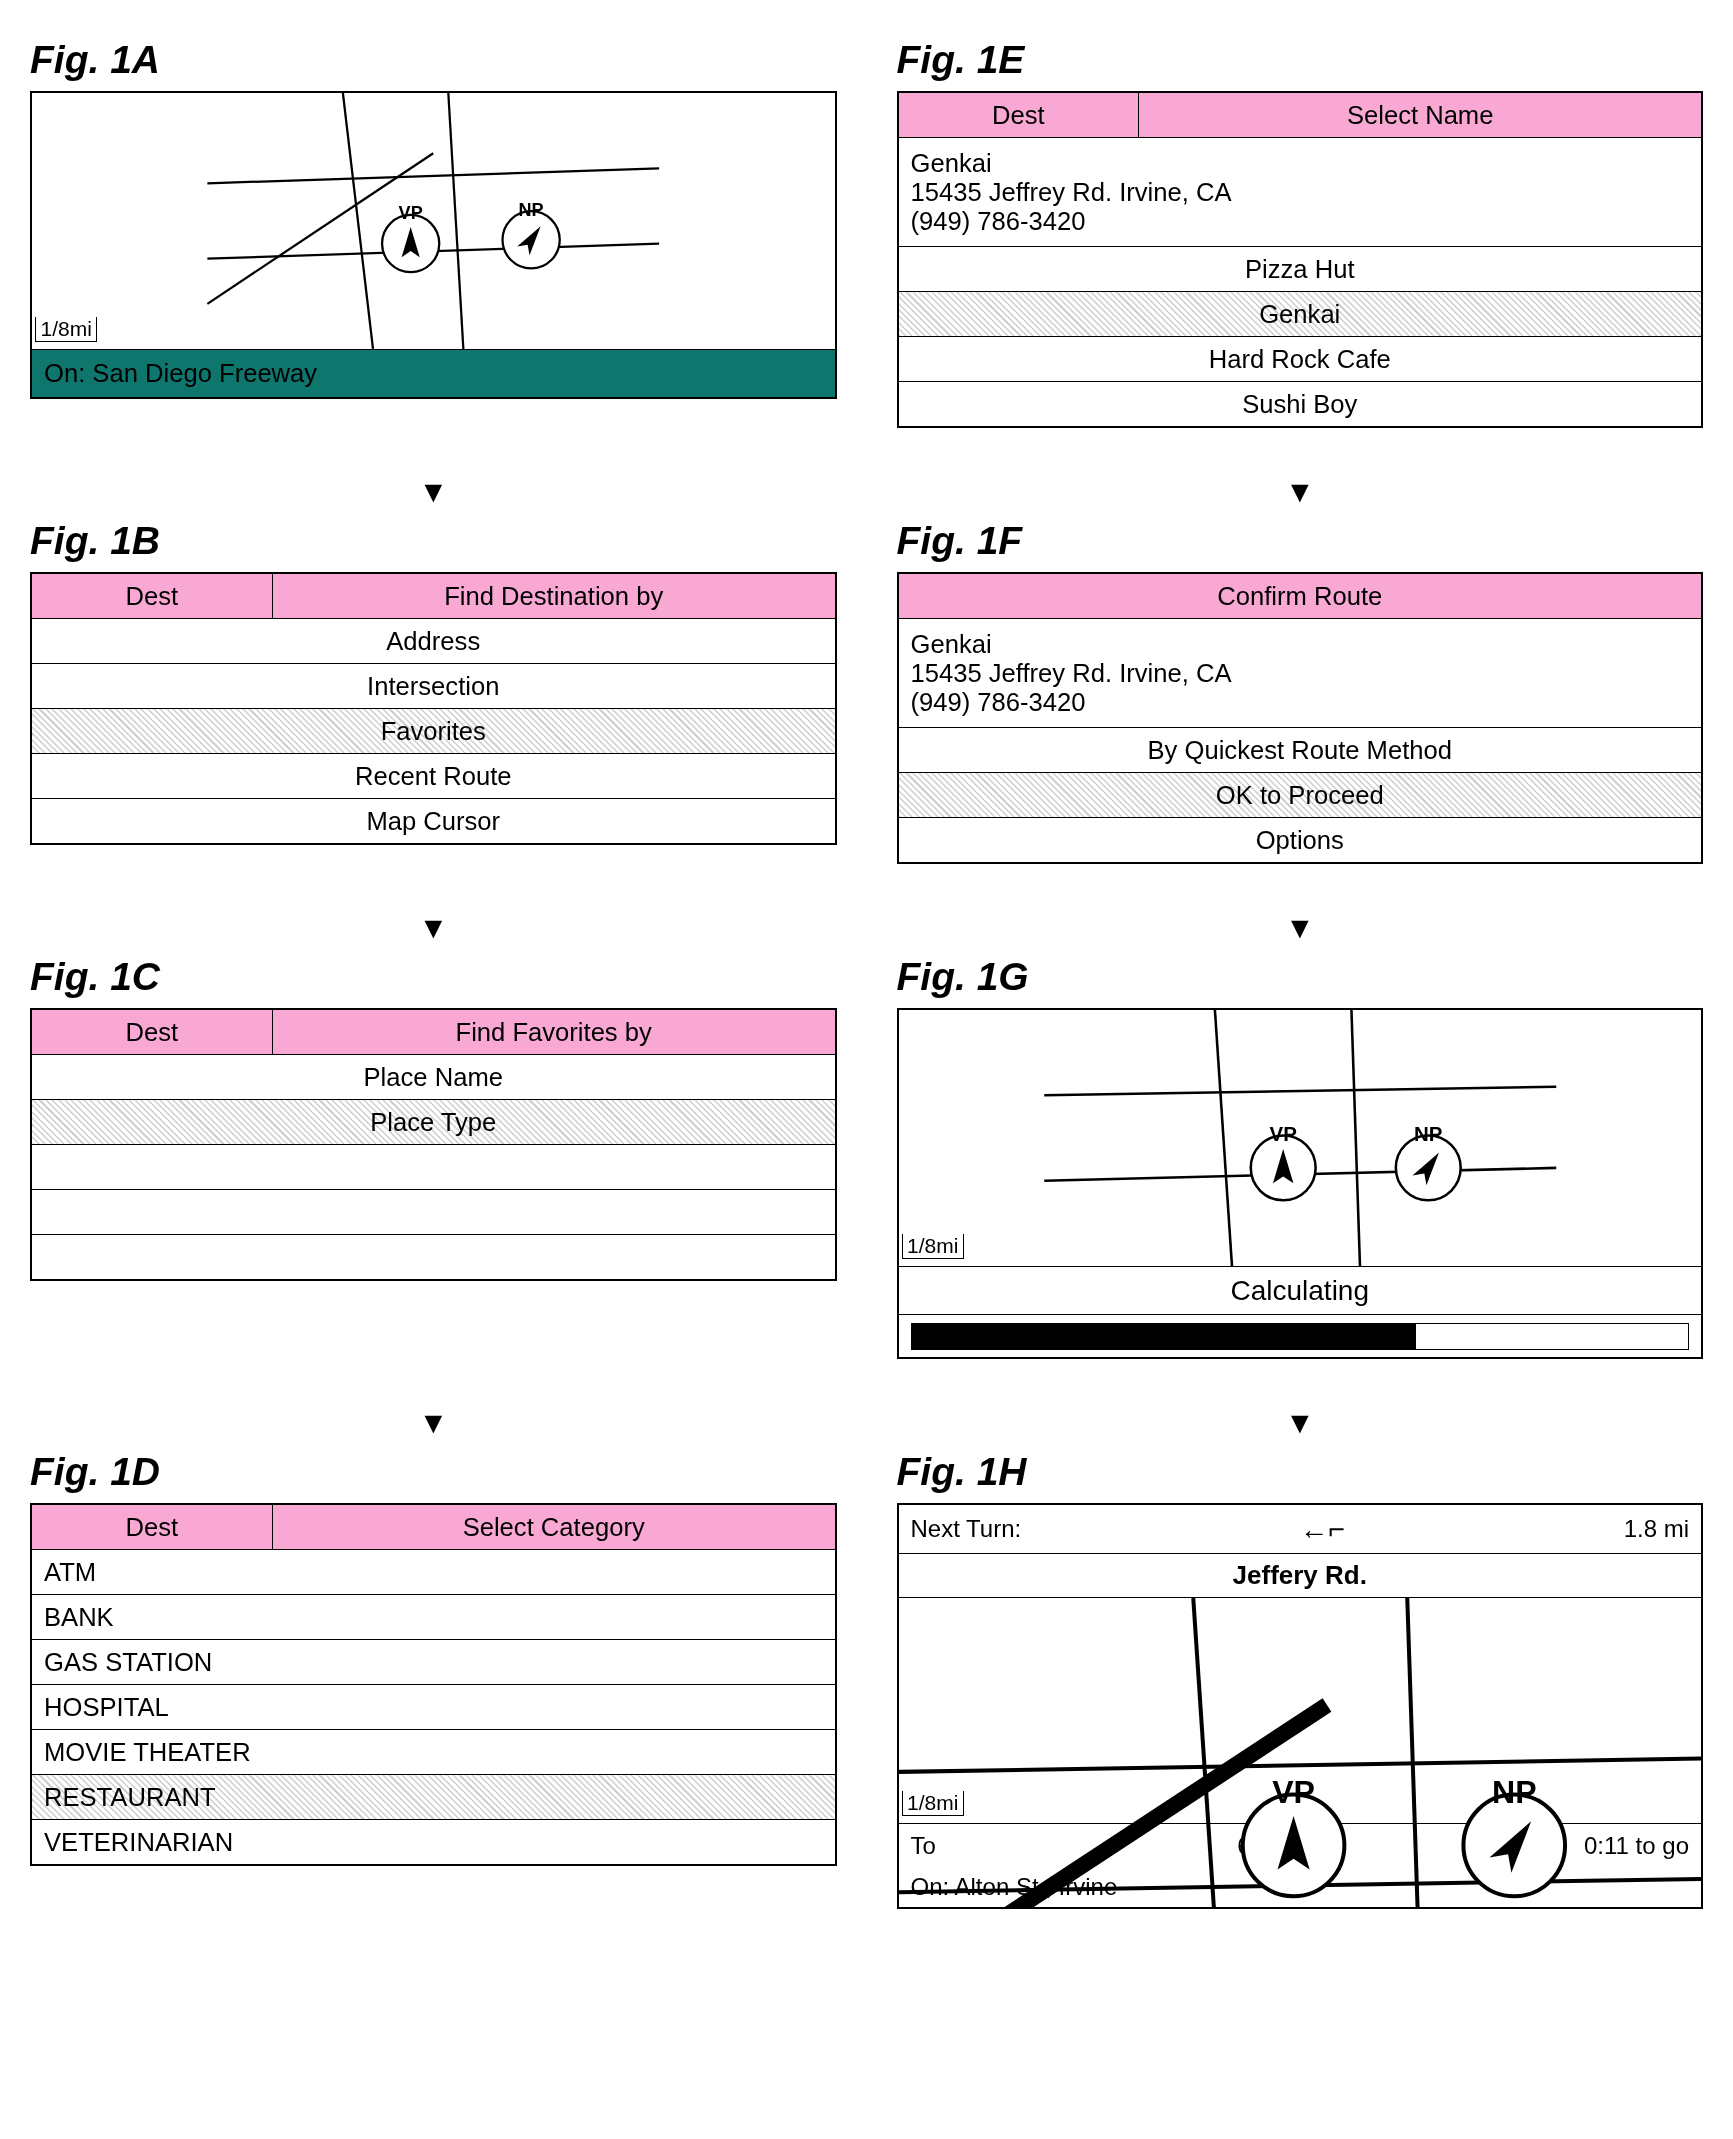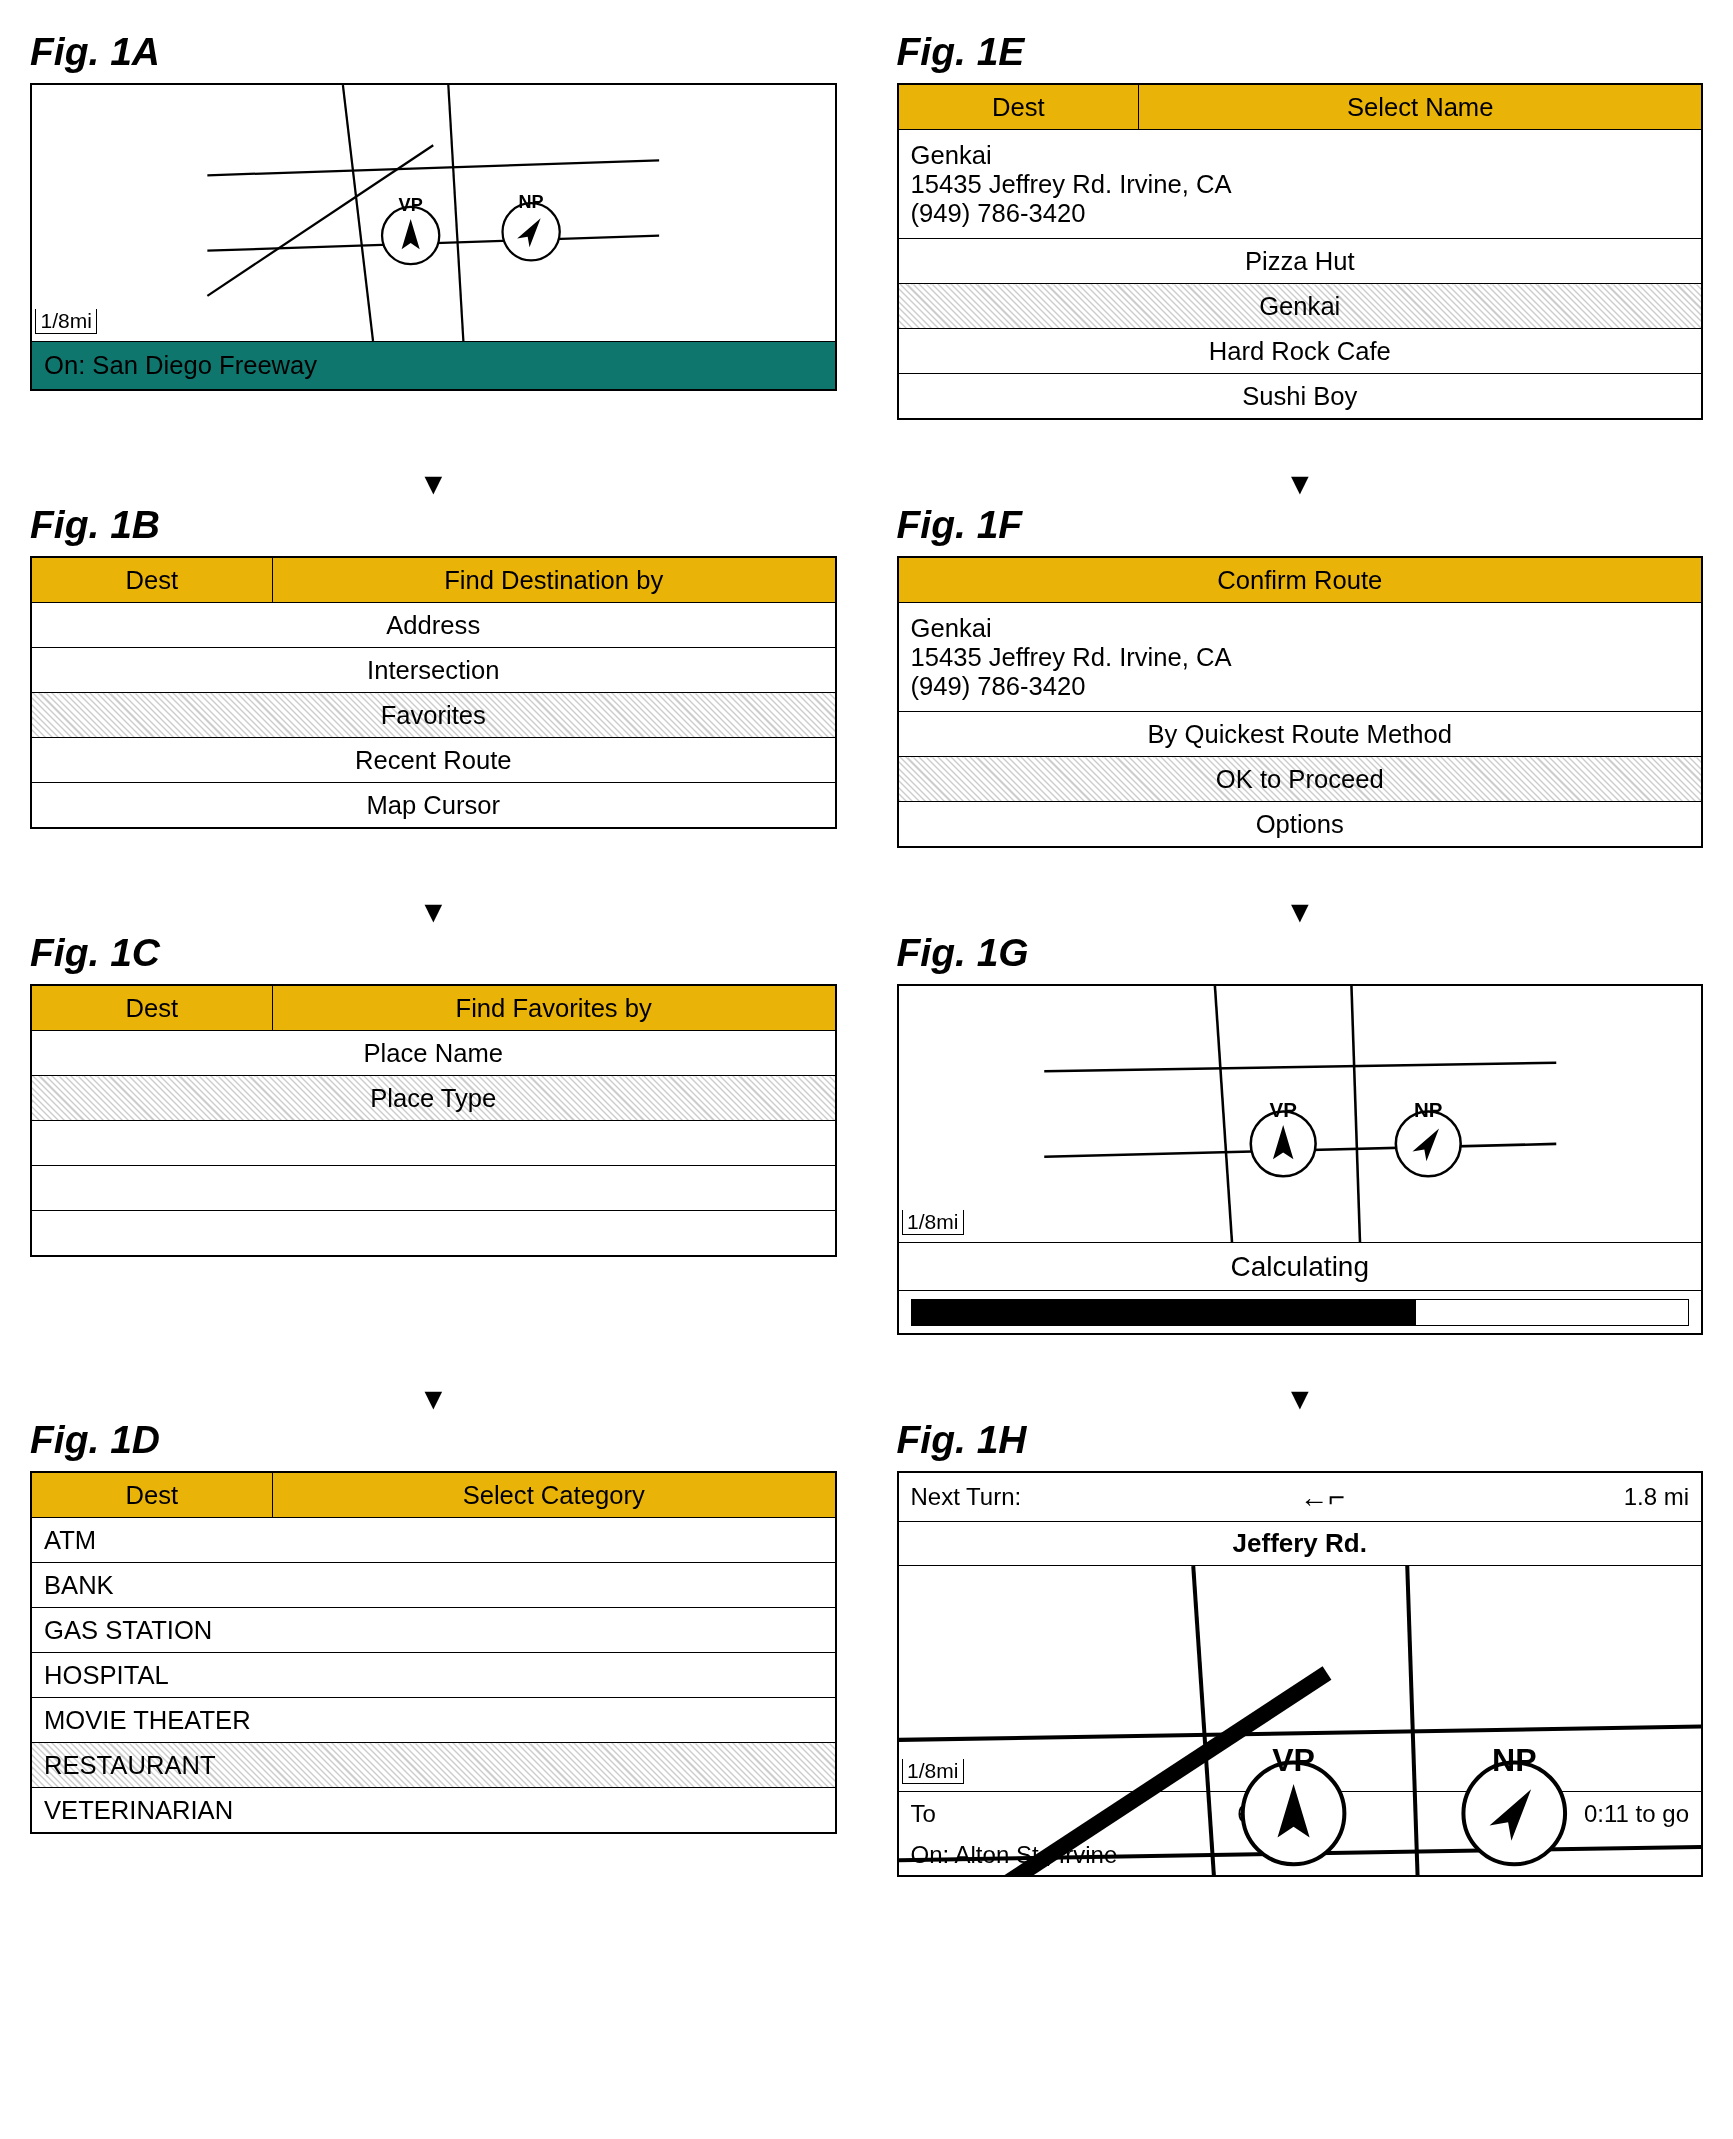--- a/index.html
+++ b/index.html
@@ -16,20 +16,21 @@
       grid-template-columns: 1fr 1fr;
       gap: 45px 60px;
       width: 100%;
     }
 
     .figure-label {
       font-size: 39px;
       font-weight: bold;
       margin-bottom: 9px;
       font-style: italic;
+      margin-top: 8px;
     }
 
     .figure-block {
       display: flex;
       flex-direction: column;
     }
 
     
     .map-container {
       border: 2.3px solid #000;
@@ -66,21 +67,21 @@
     }
 
     .menu-table td, .menu-table th {
       border: 1.5px solid #000;
       padding: 7.5px 10.5px;
       font-size: 25.6px;
       text-align: center;
     }
 
     .menu-header-row td {
-      background: #eab308;
+      background: #f9a8d4;
       font-weight: normal;
       text-align: center;
     }
 
     .menu-header-left {
       width: 30%;
       border-right: 1.5px solid #000;
     }
 
     .menu-header-right {

